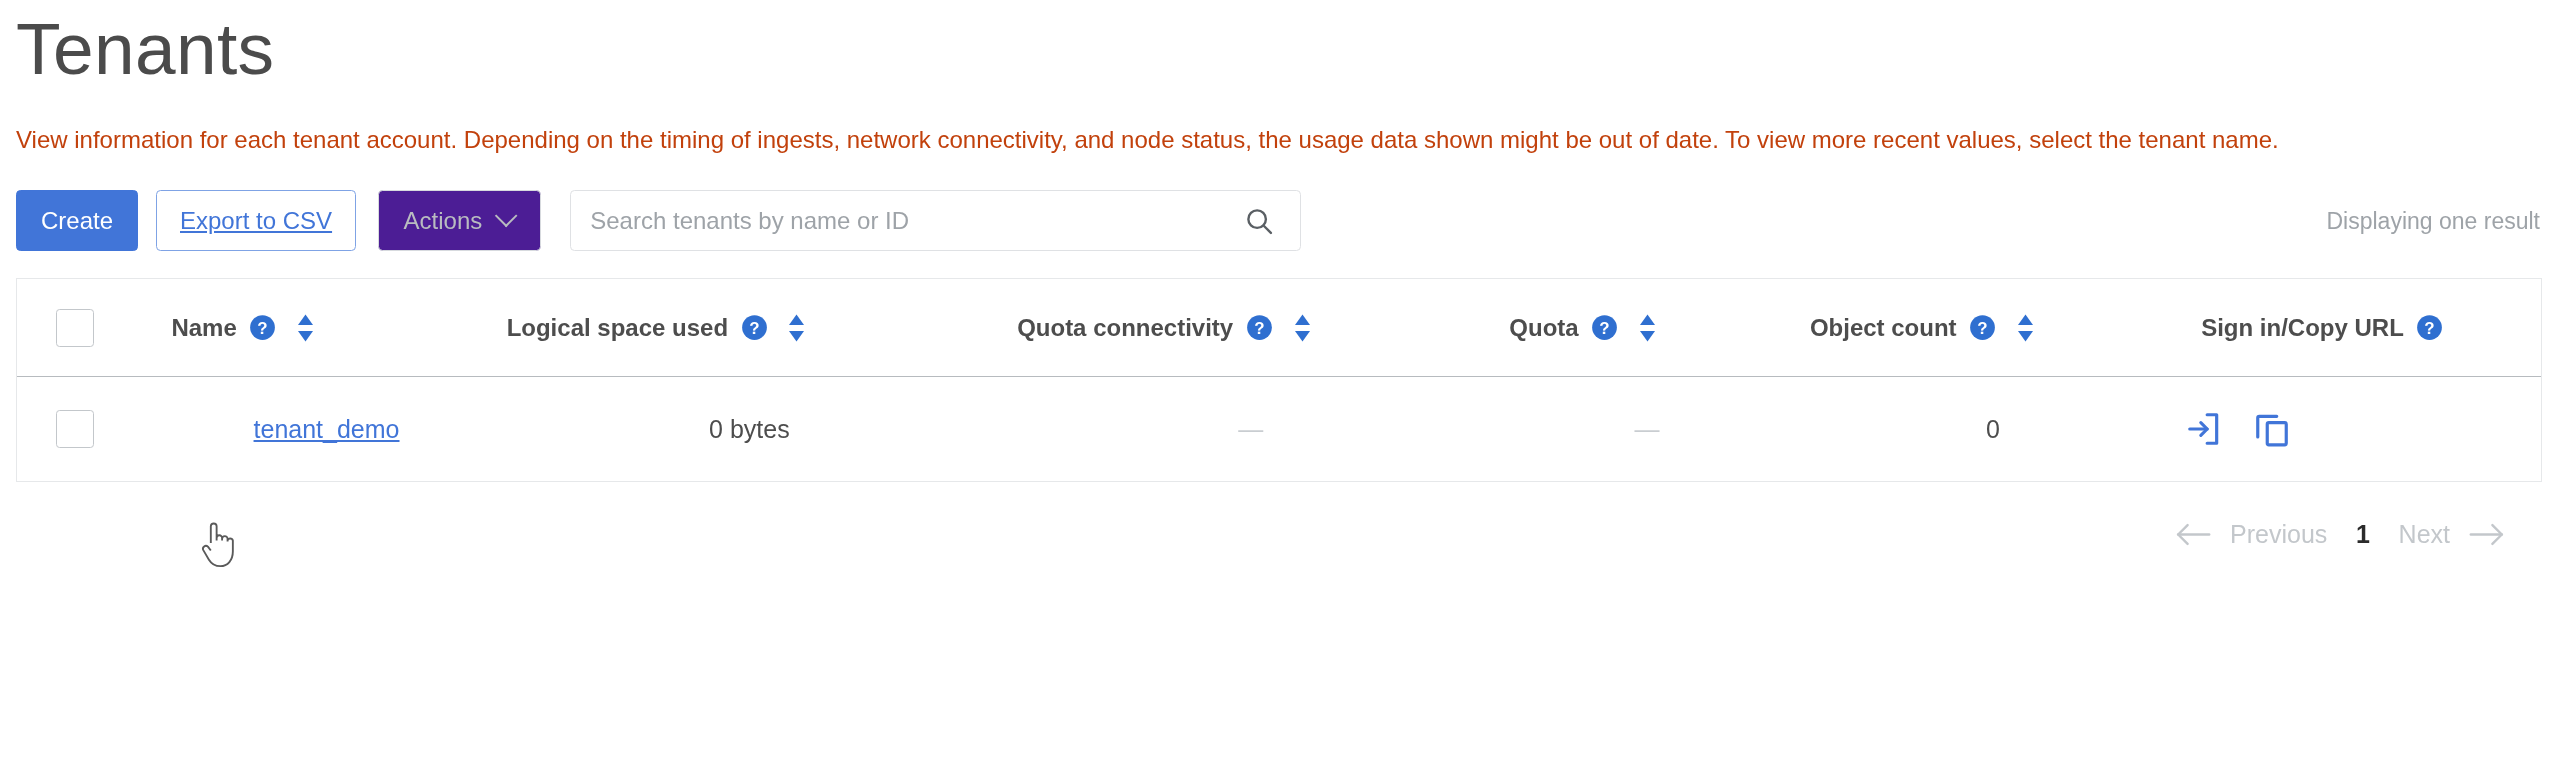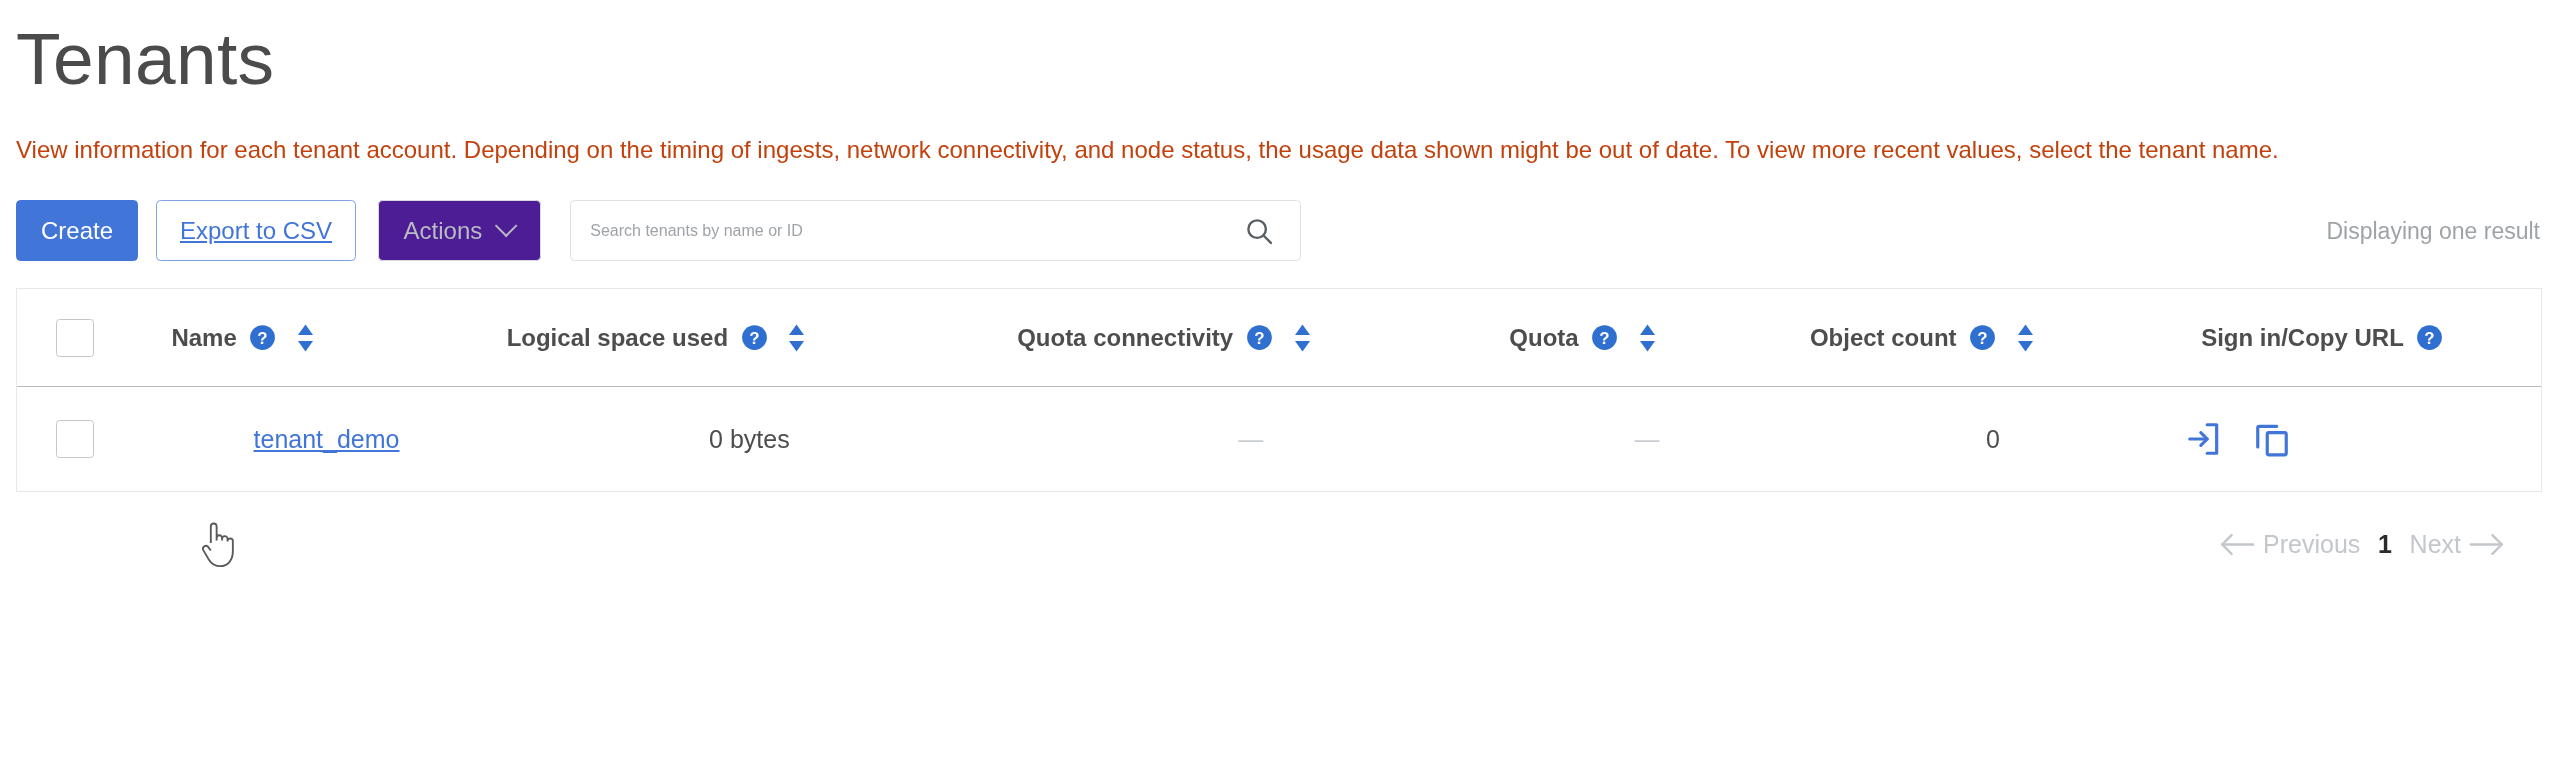--- a/index.html
+++ b/index.html
@@ -25,21 +25,21 @@
   }
 
   
   .page-title {
     font-size: 73px;
     font-weight: 300;
     color: #4b4b4b;
     letter-spacing: 0.4px;
     line-height: 1;
     margin: 0;
-    padding-top: 22px;
+    padding-top: 12px;
     font-family: "Liberation Sans", sans-serif;
   }
 
   
   .page-desc {
     margin: 0;
     padding-top: 34px;
     font-size: 24px;
     line-height: 1.72;
     color: #c2410c;
@@ -108,21 +108,21 @@
     width: 731px;
     height: 61px;
   }
   .search-input {
     box-sizing: border-box;
     width: 100%;
     height: 61px;
     border: 0.9px solid #dfe1e4;
     border-radius: 4.5px;
     background: #ffffff;
-    font-size: 16px;
+    font-size: 24px;
     font-family: "Liberation Sans", sans-serif;
     color: #333333;
     padding: 0 72px 0 19.7px;
     outline: none;
   }
   .search-input::placeholder {
     color: #9ea3a8;
   }
   .search-icon {
     position: absolute;
@@ -242,21 +242,21 @@
     height: 38px;
     cursor: pointer;
     display: inline-block;
   }
 
   
   .pagination {
     display: flex;
     align-items: center;
     justify-content: flex-end;
-    gap: 7px;
+    gap: 18px;
     margin-top: 38px;
     padding-right: 70px;
     font-size: 25px;
   }
   .pg-arrow { width: 38px; height: 27px; display: inline-block; }
   .pg-label { color: #c3c7cb; cursor: default; }
   .pg-current {
     color: #2b2b2b;
     font-weight: 700;
     margin: 0 10.7px;

